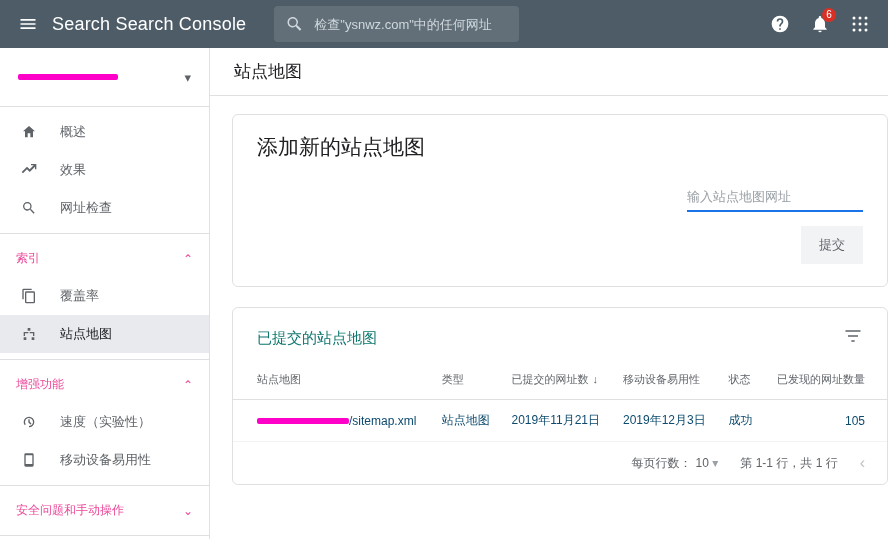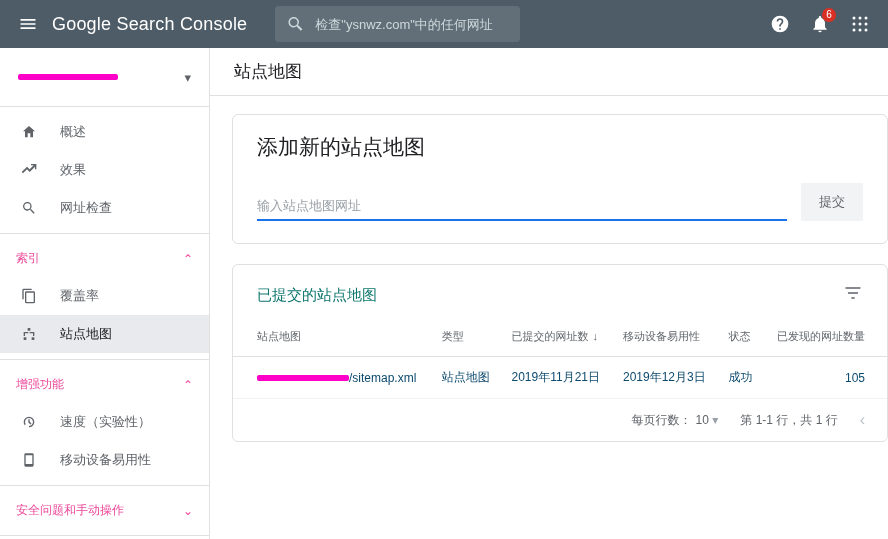--- a/index.html
+++ b/index.html
@@ -25,21 +25,21 @@
 .nav-item .nav-ico { width:18px; display:flex; justify-content:center; }
 .nav-item .nav-ico svg { fill:#5f6368; }
 .nav-item.active .nav-ico svg { fill:#5f6368; }
 .divider { height:1px; background:#e0e0e0; margin: 6px 0; }
 .main { flex:1; background:#fff; overflow-y:auto; }
 .page-title-bar { height:48px; display:flex; align-items:center; padding:0 24px; border-bottom:1px solid #e0e0e0; font-size:17px; color:#202124; }
 .content { padding: 18px 0 0 22px; }
 .card { border:1px solid #e0e0e0; border-radius:6px; margin-bottom:20px; background:#fff; box-shadow: 0 0 0 rgba(0,0,0,0); }
 .card-pad { padding: 18px 24px 22px 24px; }
 .card-title { font-size:21px; color:#202124; margin-bottom:22px; }
-.add-row { display:flex; align-items:flex-end; gap:14px; }
+.add-row { display:flex; align-items:flex-end; gap:14px;flex-direction:column; }
 .add-input-wrap { flex:1; }
 .add-input { width:100%; border:none; border-bottom:2px solid #1a73e8; outline:none; font-size:13px; padding: 6px 0 6px 0; }
 .add-input::placeholder { color:#9aa0a6; }
 .submit-btn { background:#f1f3f4; border:none; color:#5f6368; font-size:13px; padding:10px 18px; cursor:pointer; border-radius:0;font-family:Liberation Mono, monospace; }
 .card-head { display:flex; align-items:center; justify-content:space-between; padding: 18px 24px 10px 24px; }
 .card-head .ct { font-size:15px; color:#0f766e; }
 .filter-btn svg { fill:#5f6368; }
 .tbl { width:100%; border-collapse:collapse; font-size:12px; color:#5f6368; }
 .tbl th, .tbl td { text-align:left; padding: 12px 10px; white-space:nowrap; }
 .tbl thead th { font-weight:400; color:#5f6368; border-bottom:1px solid #e0e0e0; font-size:11px; }
@@ -55,21 +55,21 @@
 </head>
 <body>
 
 <div class="header">
   <div class="menu-btn">
     <svg width="20" height="20" viewBox="0 0 24 24">
         <path fill="#fff" d="M3 6h18v2H3V6zm0 5h18v2H3v-2zm0 5h18v2H3v-2z"></path>
       </svg>
   </div>
   <div class="logo">
-    <b>Google</b>
+    <b>Search</b>
     <span>Search Console</span>
   </div>
   <div class="search-wrap">
     <svg width="18" height="18" viewBox="0 0 24 24" style="margin-right:10px;">
         <path fill="#cfd8dc" d="M15.5 14h-.79l-.28-.27a6.471 6.471 0 001.57-5.34C15.27 5.01 12.37 2.5 9 2.5 5.13 2.5 2 5.63 2 9.5S5.13 16.5 9 16.5c1.61 0 3.09-.59 4.23-1.57l.27.28v.79l5 4.99L20.49 19l-4.99-5zM9 14.5c-2.76 0-5-2.24-5-5s2.24-5 5-5 5 2.24 5 5-2.24 5-5 5z"></path>
       </svg>
     <input type="text" placeholder="检查&quot;ysnwz.com&quot;中的任何网址" style="">
   </div>
   <div style="flex:1"></div>
   <div class="icon-btn">

